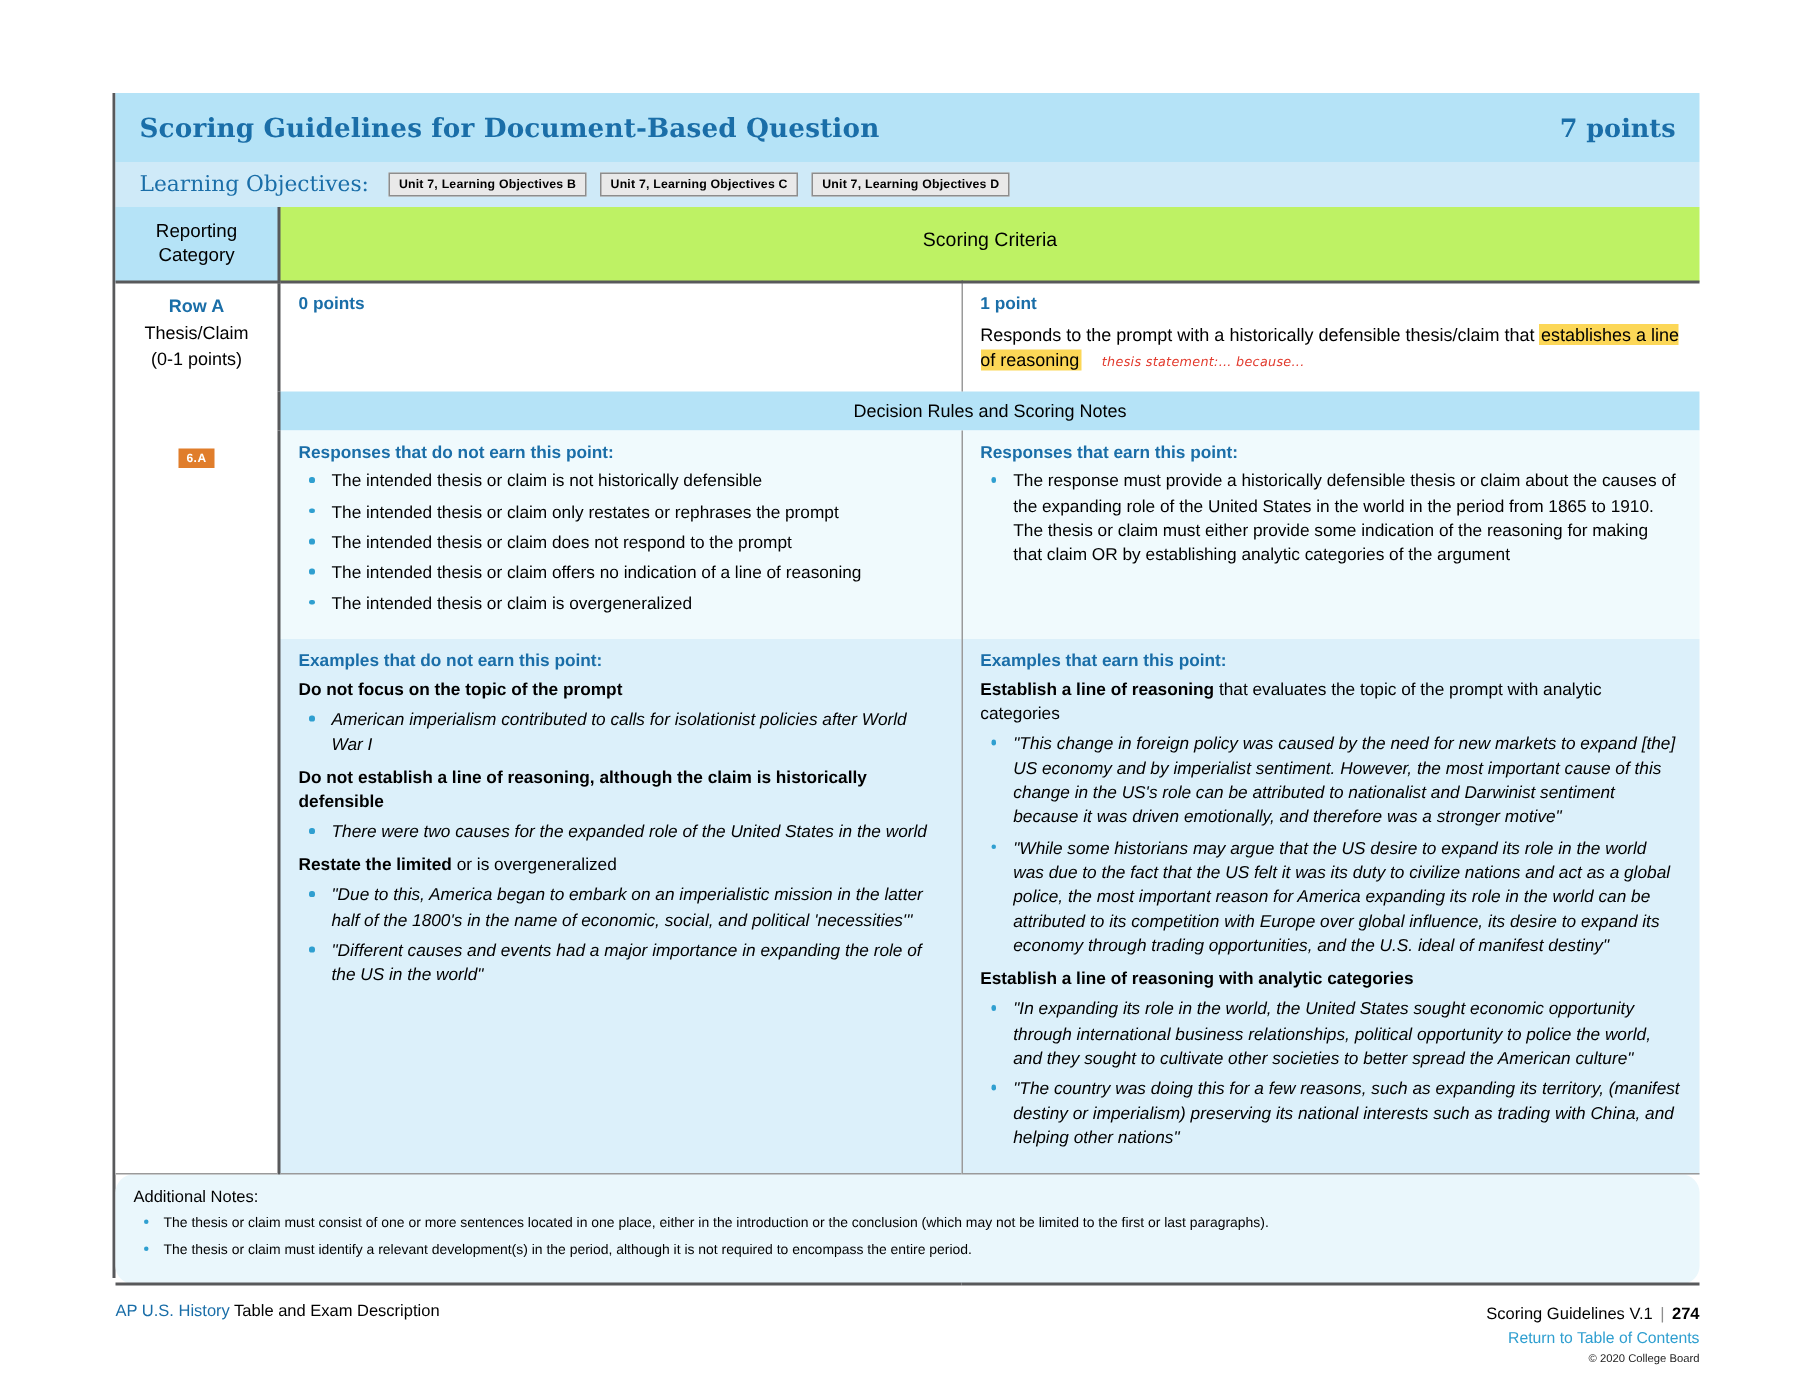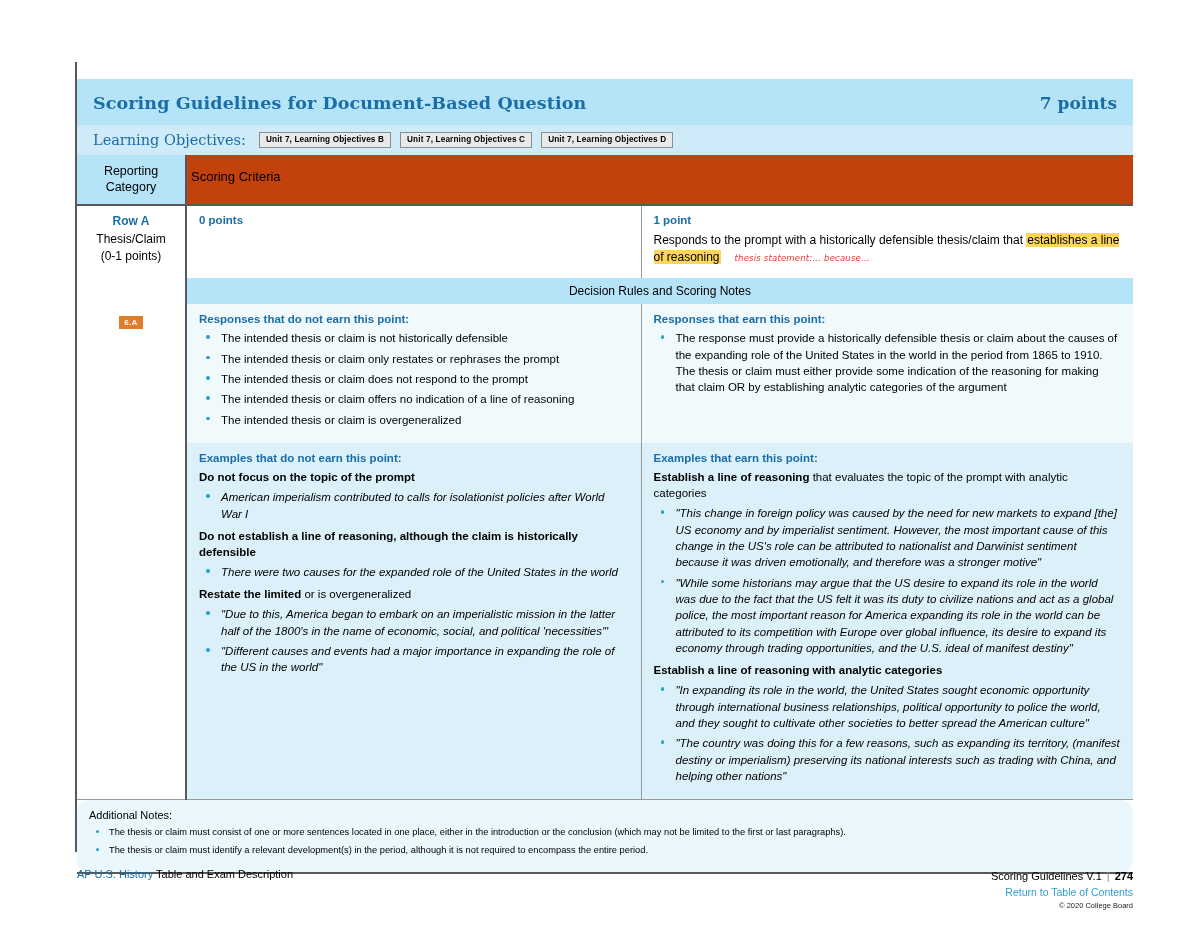--- a/index.html
+++ b/index.html
@@ -12,21 +12,21 @@
   }
   .page{position:relative;width:1200px;height:927px;box-sizing:border-box;}
 
   
   .left-rule{
     position:absolute;left:75px;top:62px;width:2px;height:790px;
     background:#58595b;
   }
 
   
-  .sheet{position:absolute;left:77px;top:62px;width:1056px;margin-top:17px;}
+  .sheet{position:absolute;left:77px;top:62px;width:1056px;}
 
   .title-band{
     background:#b5e3f7;
     padding:14px 16px 12px 16px;
     display:flex;align-items:center;justify-content:space-between;
   }
   .title-text{
     font-family:"DejaVu Serif","Liberation Serif",serif;
     font-weight:bold;font-size:17.5px;color:#1a6ea8;letter-spacing:.1px;
   }
@@ -67,22 +67,22 @@
   .hdr-cat{
     background:#b5e3f7;
     text-align:center;
     font-size:12.5px;
     padding:9px 4px 9px 4px;
     line-height:1.25;
     border-right:2px solid #58595b;
     border-bottom:2px solid #58595b;
   }
   .hdr-crit{
-    background:#c2410c;
-    text-align:left;
+    background:#bef264;
+    text-align:center;
     font-size:13px;
     padding:14px 4px;
     border-bottom:2px solid #58595b;
   }
 
   .cat-cell{
     background:#ffffff;
     text-align:center;
     padding:8px 4px 0 4px;
     border-right:2px solid #58595b;

